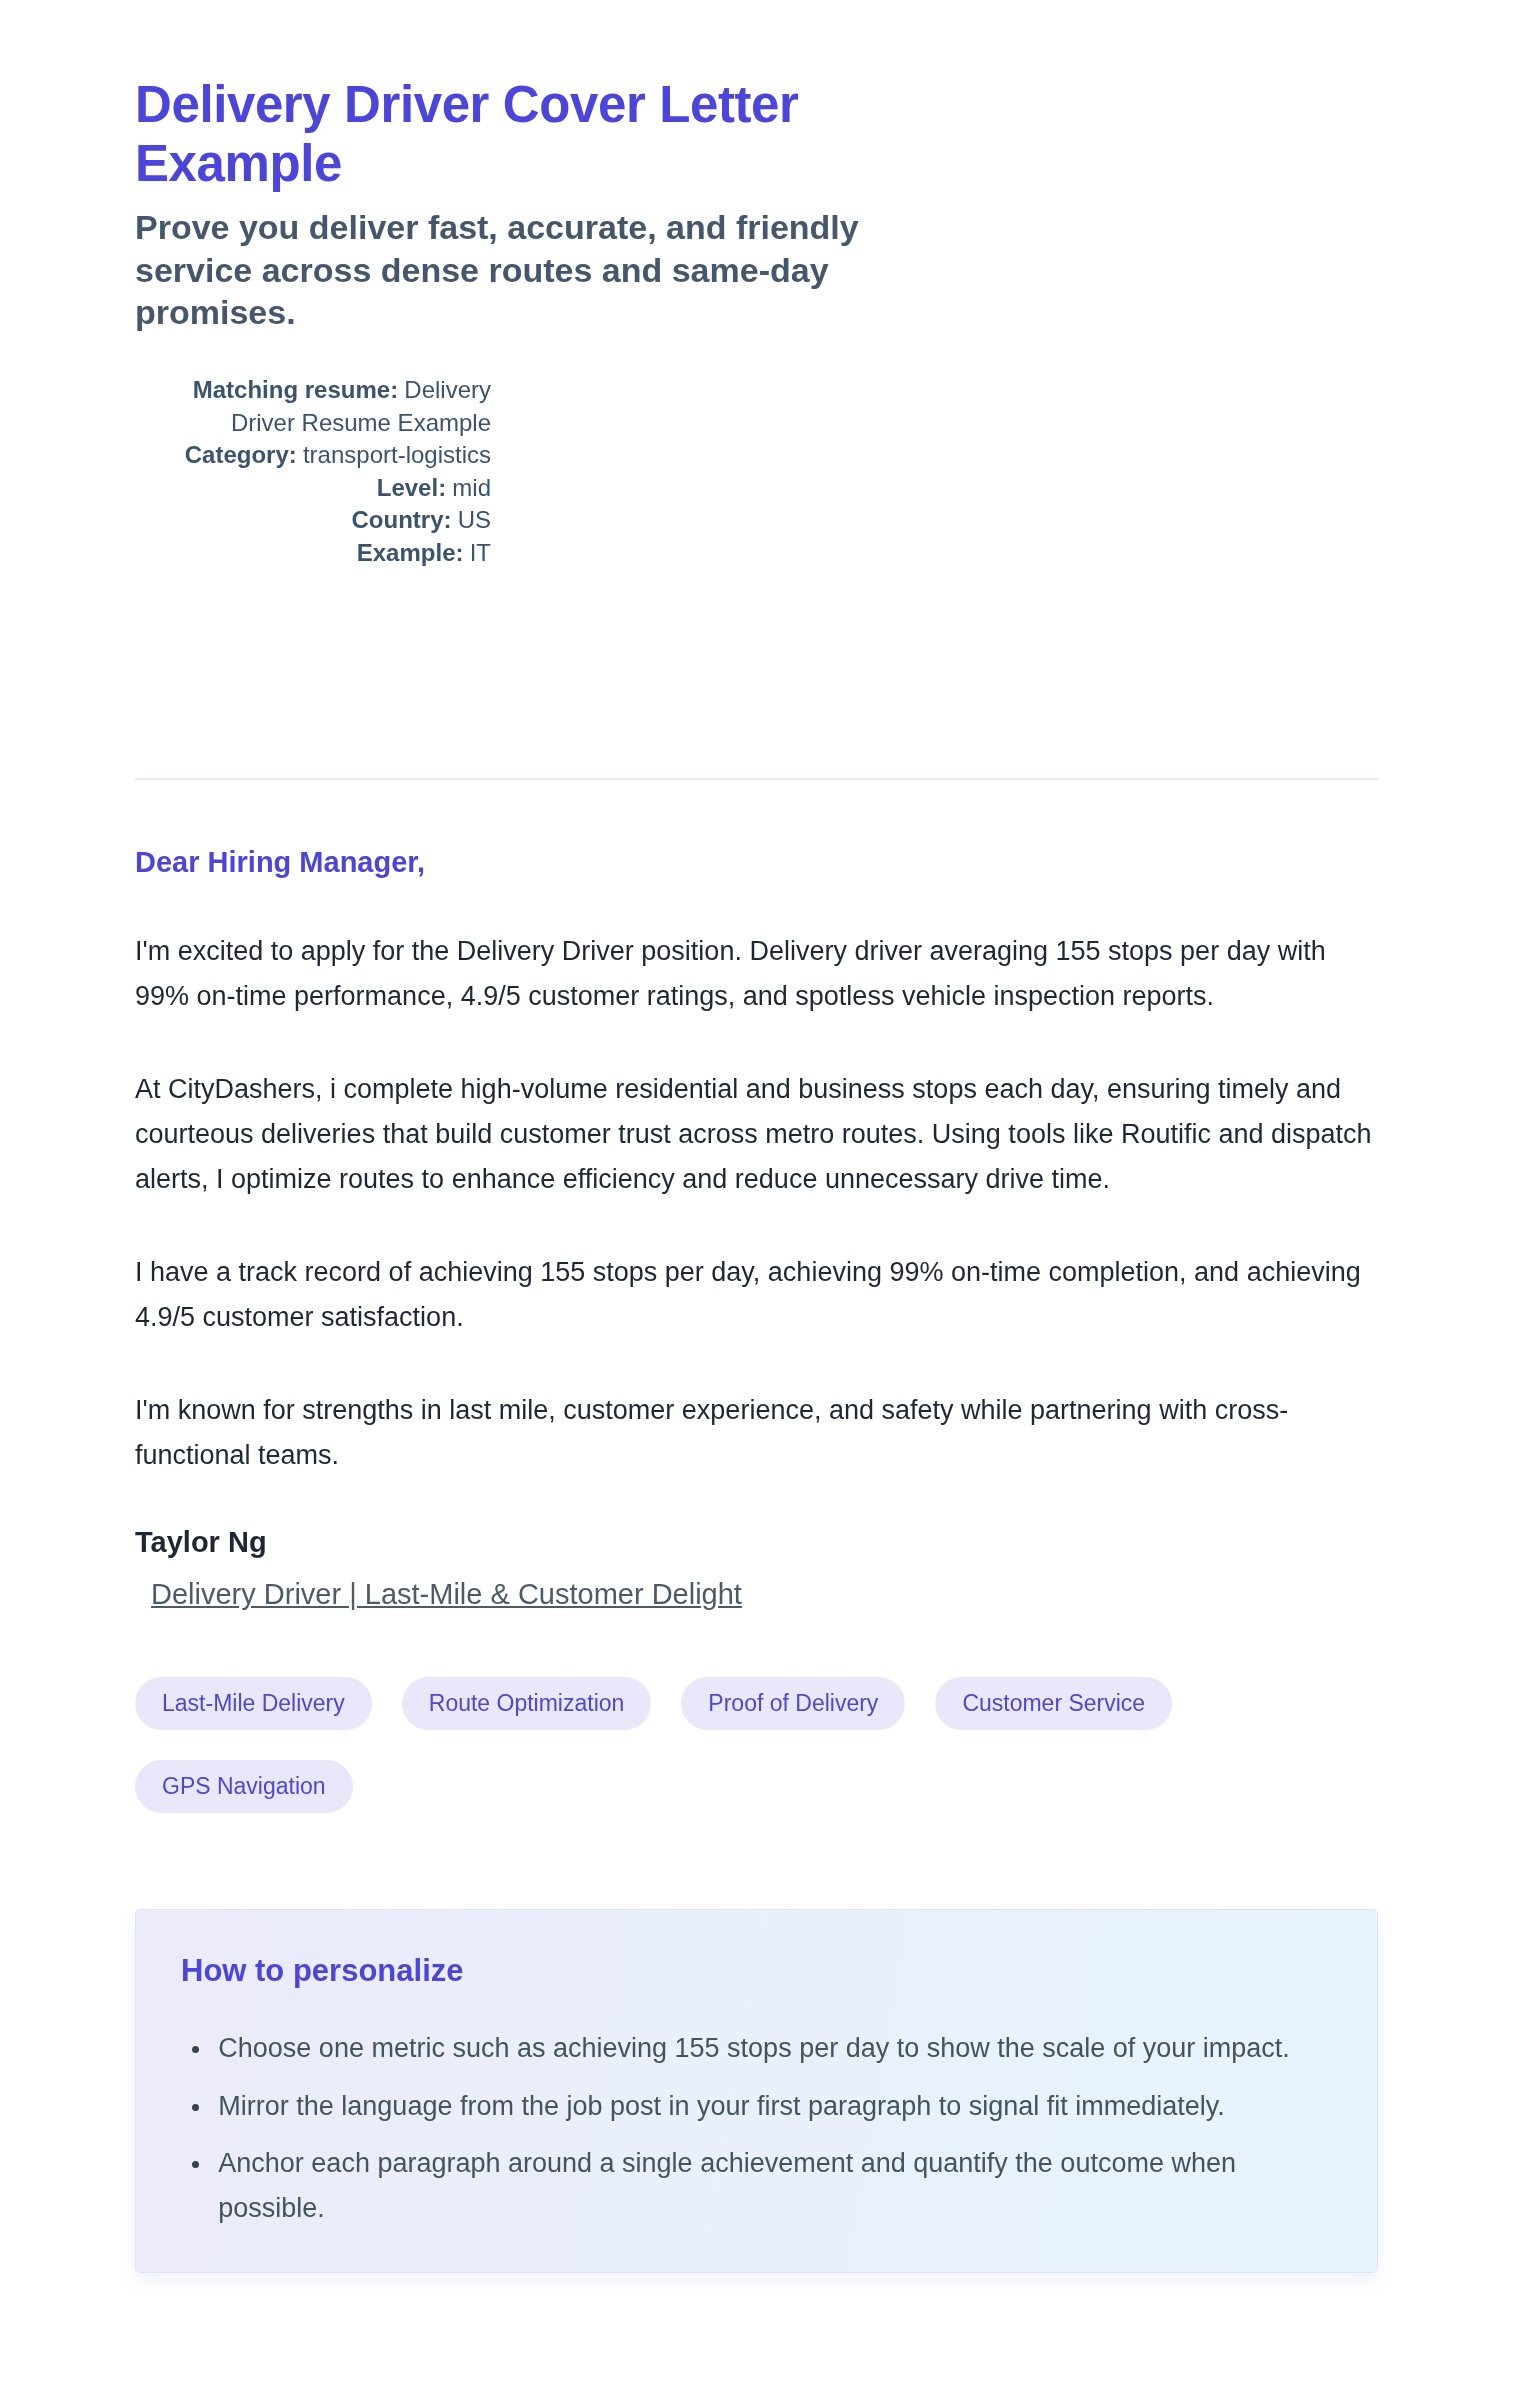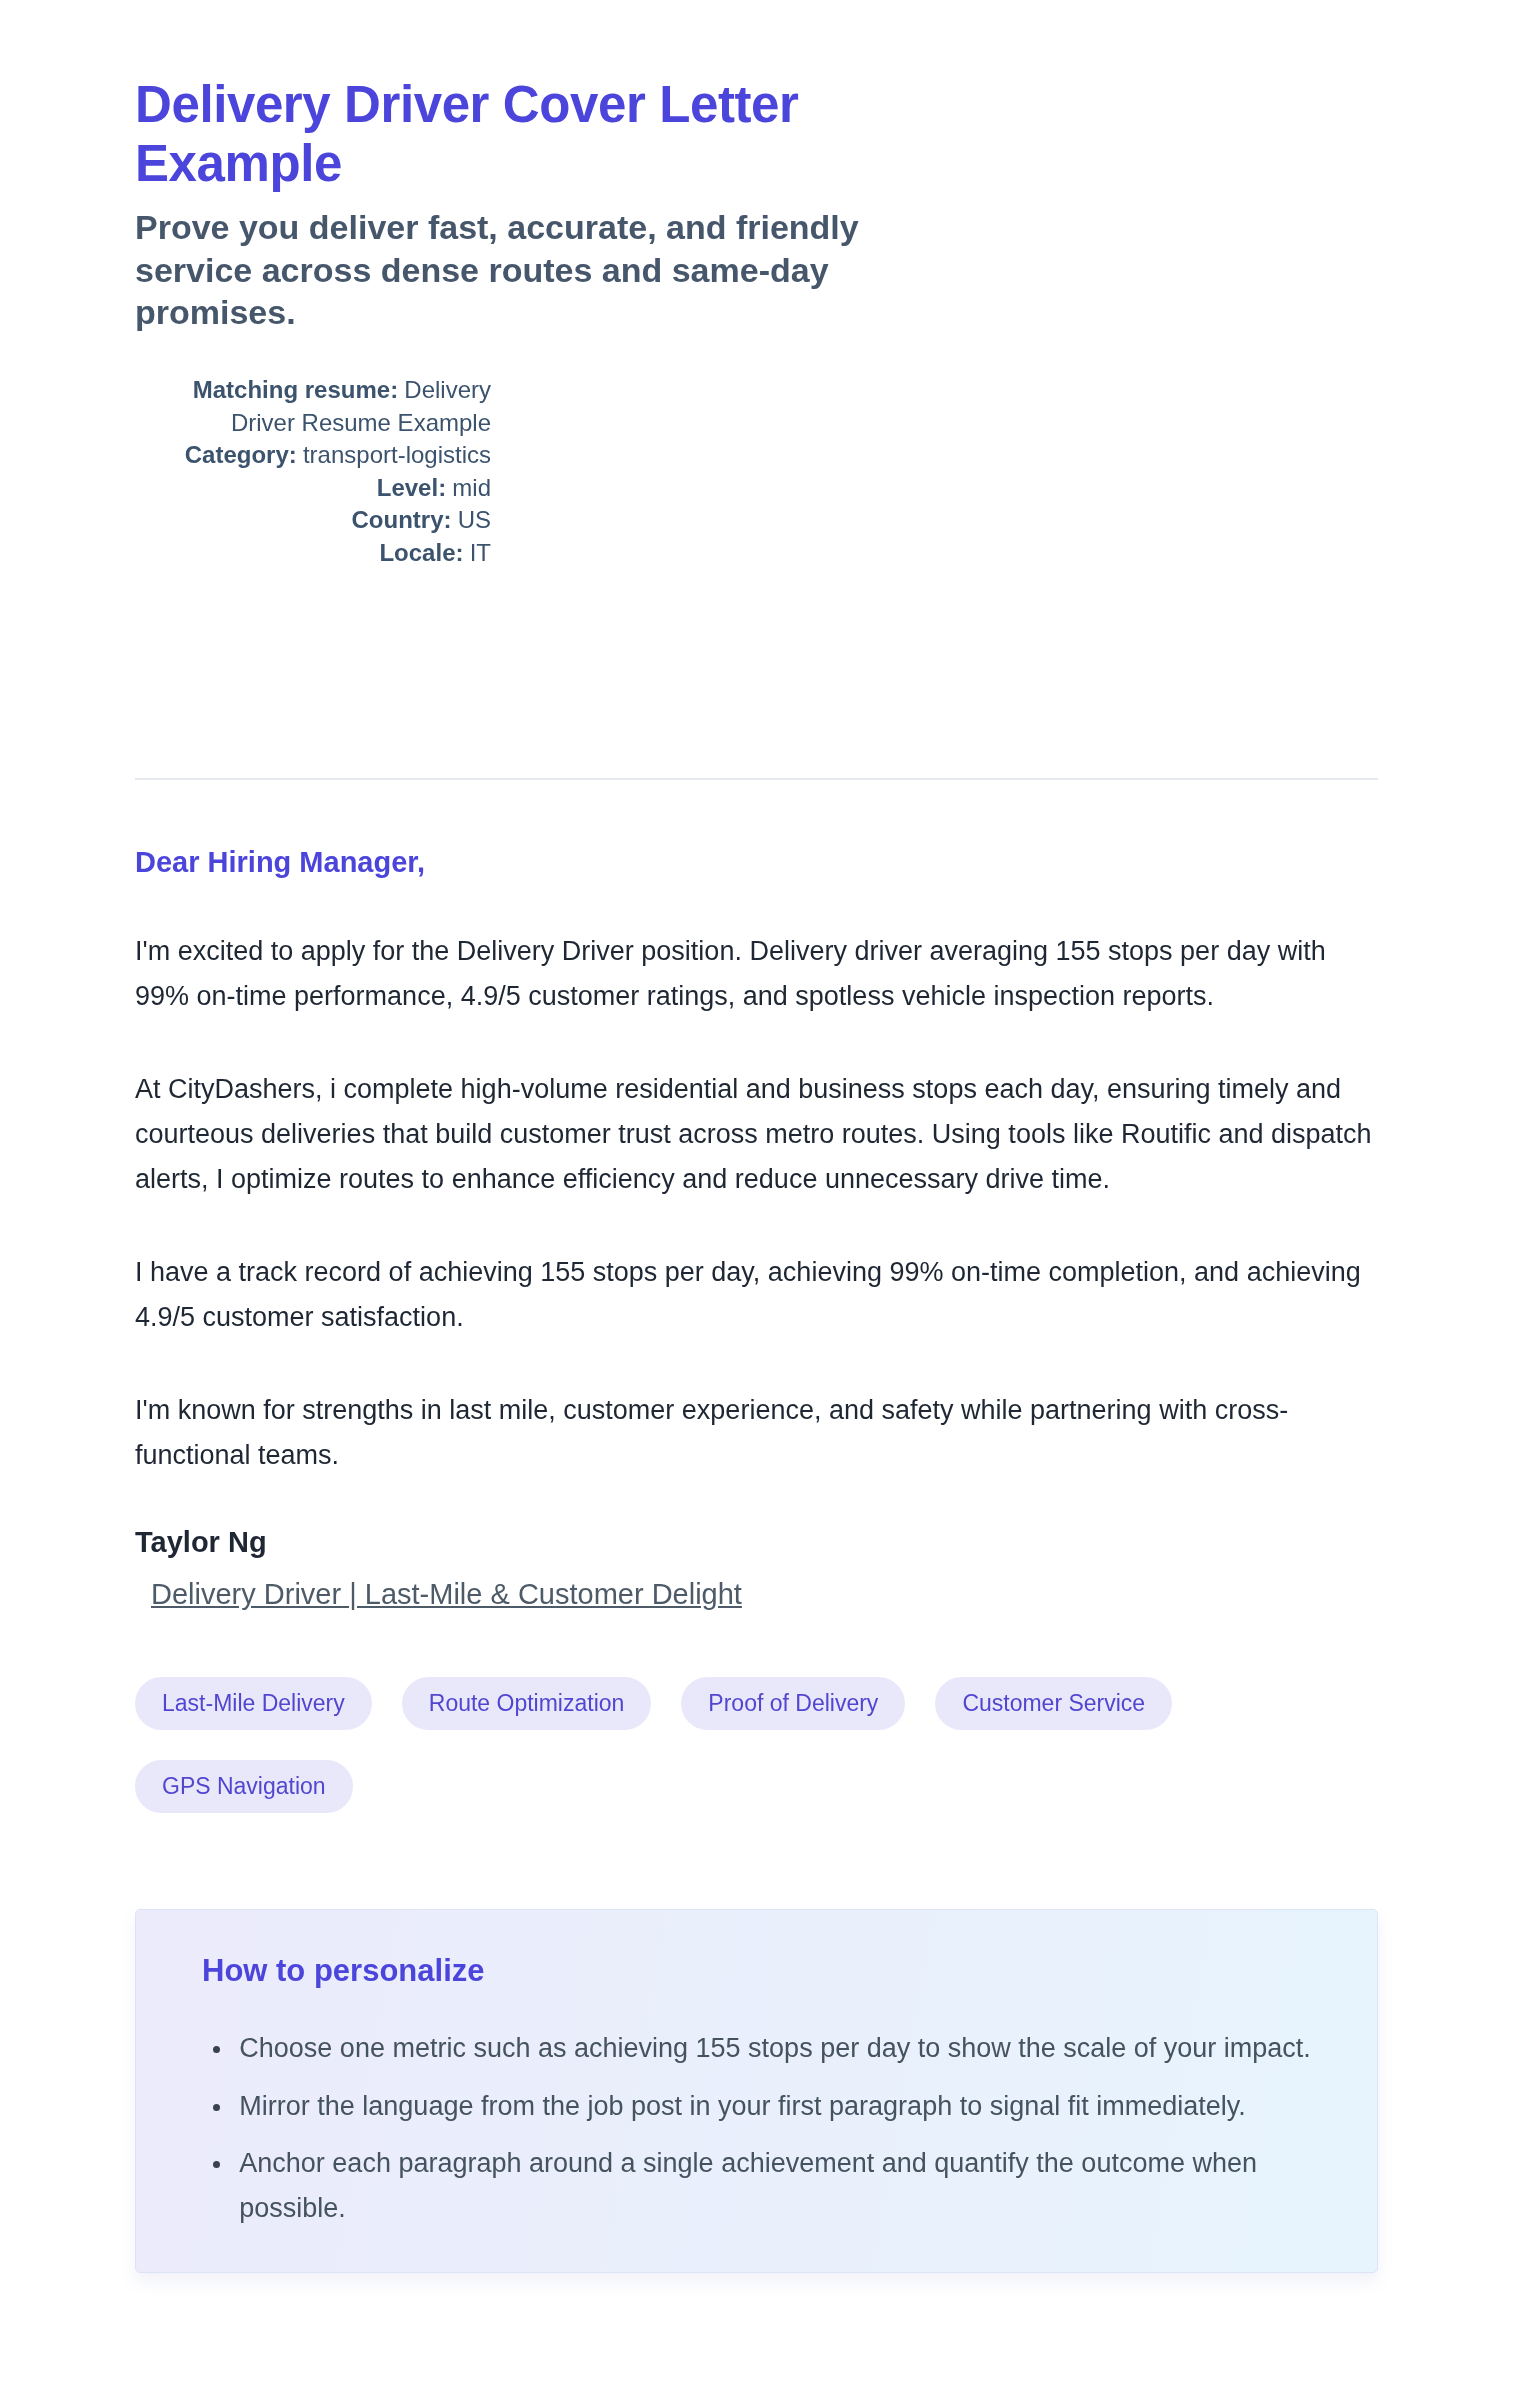--- a/index.html
+++ b/index.html
@@ -116,21 +116,21 @@
     border-radius:889px;
     white-space:nowrap;
     cursor:pointer;
   }
   
   .tips-card{
     margin-top:96px;
     background:linear-gradient(100deg,var(--card-bg-start) 0%,var(--card-bg-mid) 55%,var(--card-bg-end) 100%);
     border:1.8px solid var(--card-border);
     border-radius:5px;
-    padding:43px 45px 41px 66px;
+    padding:43px 45px 41px 45px;
     box-shadow:0 9px 16px rgba(120,130,200,0.10);
   }
   .tips-heading{
     margin:0 0 37px 0;
     font-size:31px;
     font-weight:700;
     color:var(--accent);
   }
   .tips-list{
     margin:0;
@@ -154,21 +154,21 @@
   <header class="header">
     <div class="header-left">
       <h1 class="title">Delivery Driver Cover Letter Example</h1>
       <p class="subtitle">Prove you deliver fast, accurate, and friendly service across dense routes and same-day promises.</p>
     </div>
     <aside class="meta">
       <div class="meta-line"><b>Matching resume:</b><span>Delivery Driver Resume Example</span></div>
       <div class="meta-line"><b>Category:</b><span>transport-logistics</span></div>
       <div class="meta-line"><b>Level:</b><span>mid</span></div>
       <div class="meta-line"><b>Country:</b><span>US</span></div>
-      <div class="meta-line"><b>Locale:</b><span>IT</span></div>
+      <div class="meta-line"><b>Example:</b><span>IT</span></div>
     </aside>
   </header>
 
   <hr class="divider">
 
   <main class="letter">
     <p class="greeting">Dear Hiring Manager,</p>
     <p class="para">I'm excited to apply for the Delivery Driver position. Delivery driver averaging 155 stops per day with 99% on-time performance, 4.9/5 customer ratings, and spotless vehicle inspection reports.</p>
     <p class="para">At CityDashers, i complete high-volume residential and business stops each day, ensuring timely and courteous deliveries that build customer trust across metro routes. Using tools like Routific and dispatch alerts, I optimize routes to enhance efficiency and reduce unnecessary drive time.</p>
     <p class="para">I have a track record of achieving 155 stops per day, achieving 99% on-time completion, and achieving 4.9/5 customer satisfaction.</p>

